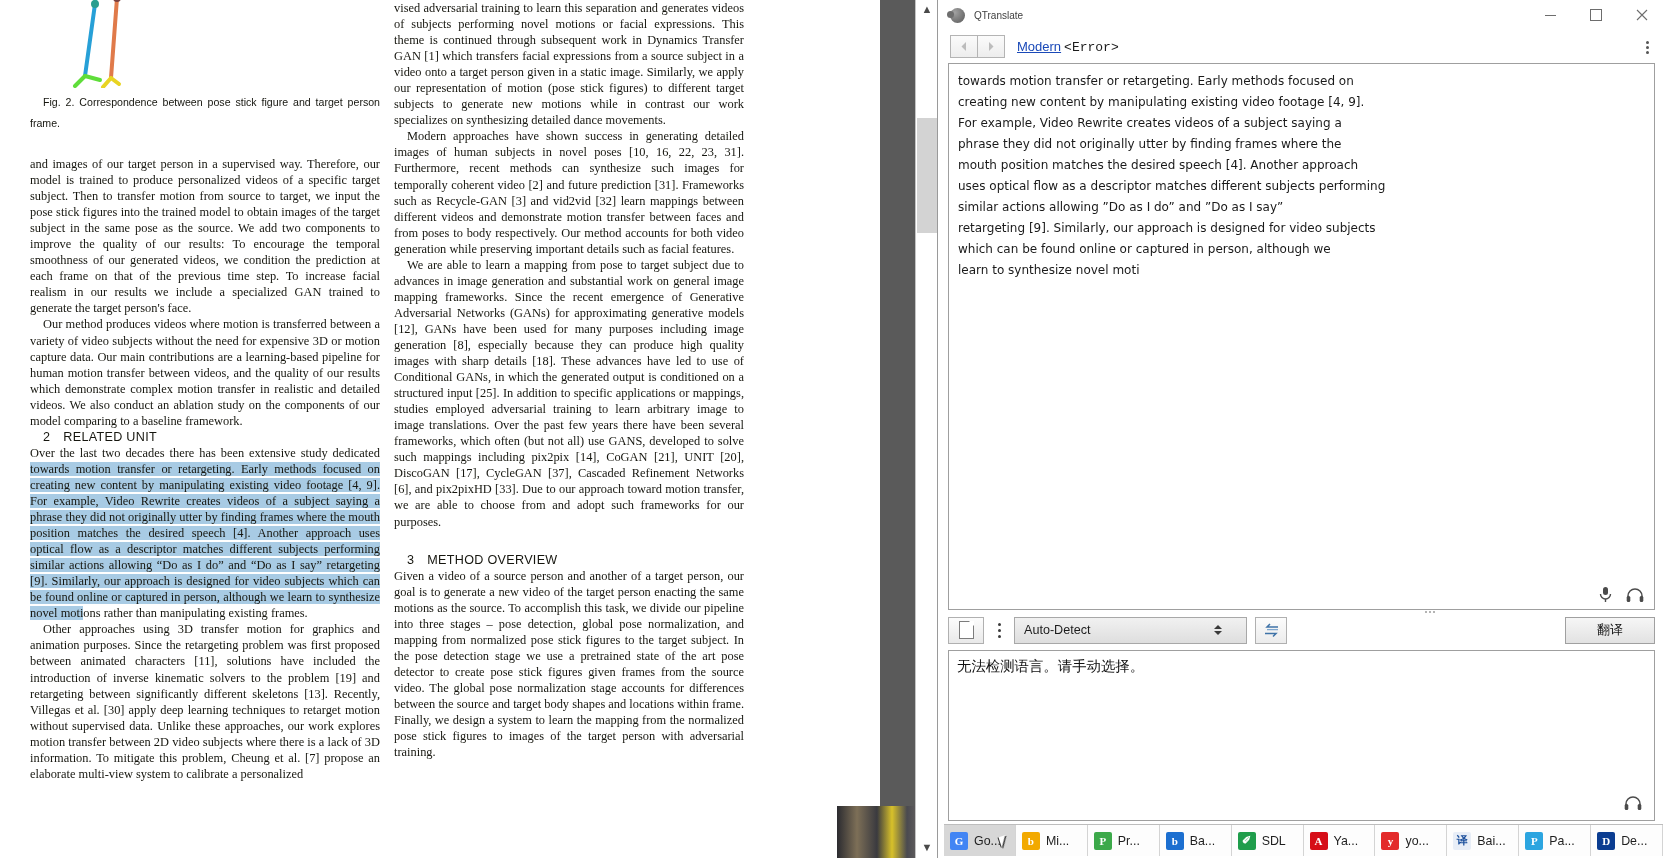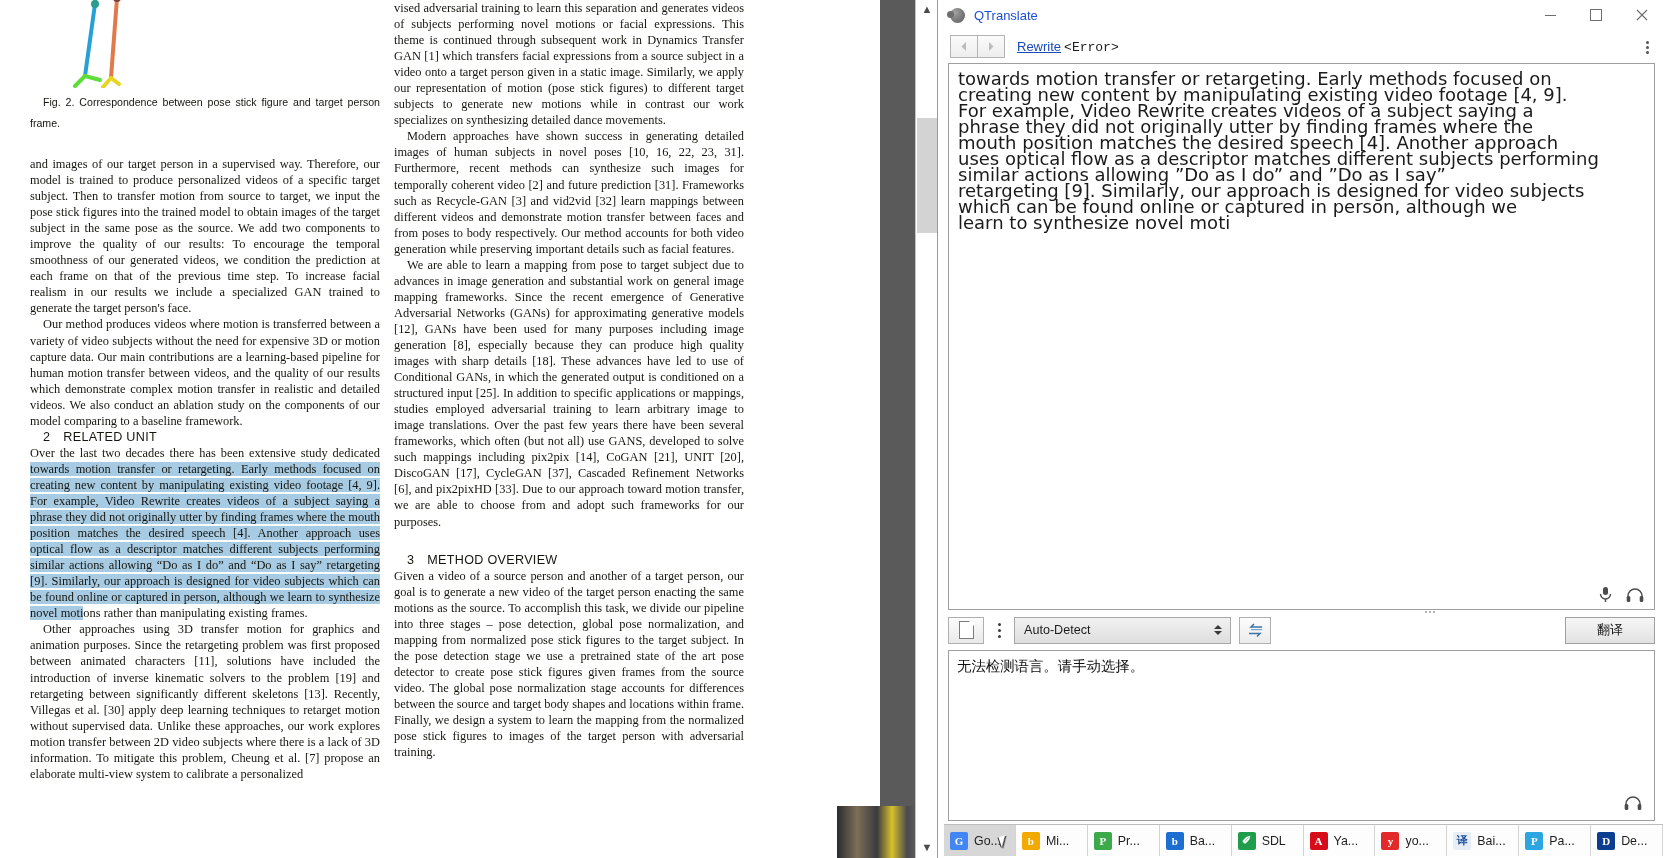--- a/index.html
+++ b/index.html
@@ -76,21 +76,21 @@
   }
   .qt-logo{
     width:15px;height:15px;border-radius:50%;margin-left:12px;margin-right:9px;
     background:radial-gradient(circle at 32% 30%,#a2a2a2,#6e6e6e 70%,#5d5d5d);
     position:relative;
   }
   .qt-logo:after{
     content:"";position:absolute;left:-3px;top:3px;width:7px;height:7px;border-radius:50%;
     background:#6e6e6e;
   }
-  .qt-title-text{font-size:13px;color:#1d4ed8;}
+  .qt-title-text{font-size:10px;color:#404040;}
   .win-btns{position:absolute;right:0;top:0;height:30px;display:flex;}
   .win-btn{width:46px;height:30px;display:flex;align-items:center;justify-content:center;color:#6d6d6d;}
   .win-btn .min{width:11px;height:1px;background:#6d6d6d;display:block;}
   .win-btn .max{width:10px;height:10px;border:1px solid #6d6d6d;display:block;}
 
   .qt-nav{
     height:33px;flex:none;display:flex;align-items:center;position:relative;padding-left:12px;
   }
   .navbtn{
     width:26px;height:21px;background:linear-gradient(#fbfbfb,#ededed);
@@ -106,21 +106,21 @@
     display:flex;flex-direction:column;align-items:center;justify-content:center;gap:2px;
   }
   .kebab i{width:3px;height:3px;border-radius:50%;background:#555;display:block;}
 
   .qt-result{
     flex:none;margin:0 10px 0 10px;height:545px;border:1px solid #9f9f9f;
     background:#fff;position:relative;overflow:hidden;
   }
   .qt-result-text{
     padding:7px 9px 0 9px;
-    font-size:18px;line-height:16px;color:#1a1a1a;
+    font-size:12px;line-height:21px;color:#1a1a1a;
     font-family:"DejaVu Sans", sans-serif;
     white-space:pre-wrap;
   }
   .qt-result-icons{
     position:absolute;right:10px;bottom:6px;display:flex;gap:13px;align-items:flex-end;
     color:#4b4b4b;
   }
 
   .qt-controls{
     flex:none;height:40px;display:flex;align-items:center;padding:0 10px;gap:8px;position:relative;
@@ -129,21 +129,21 @@
     width:34px;height:25px;background:linear-gradient(#fcfcfc,#e9e9e9);
     border:1px solid #b0b0b0;display:flex;align-items:center;justify-content:center;
   }
   .page-icon{width:13px;height:16px;border:1px solid #7c7c7c;background:#fff;position:relative;}
   .page-icon:after{content:"";position:absolute;right:-1px;top:-1px;border-left:5px solid transparent;border-top:5px solid #fff;}
   .dots3{display:flex;flex-direction:column;gap:3px;width:14px;align-items:center;}
   .dots3 i{width:3px;height:3px;border-radius:50%;background:#3b3b3b;display:block;}
   .combo{
     height:25px;background:linear-gradient(#f1f1f1,#dedede);
     border:1px solid #a8a8a8;display:flex;align-items:center;
-    padding:0 4px 0 9px;font-size:12.6px;color:#1c1c1c;position:relative;
+    padding:0 20px 0 9px;font-size:12.6px;color:#1c1c1c;position:relative;
   }
   .combo .lbl{flex:1;overflow:hidden;white-space:nowrap;}
   .combo .spin{display:flex;flex-direction:column;align-items:center;justify-content:center;gap:2px;margin-left:6px;margin-right:4px;}
   .combo .spin i{display:block;width:0;height:0;border-left:4px solid transparent;border-right:4px solid transparent;}
   .combo .spin i.up{border-bottom:4px solid #3a3a3a;}
   .combo .spin i.dn{border-top:4px solid #3a3a3a;}
   .combo-src{width:202px;}
   .combo-dst{width:234px;}
   .swap-btn{width:30px;height:25px;background:linear-gradient(#fcfcfc,#ececec);border:1px solid #b0b0b0;display:flex;align-items:center;justify-content:center;}
   .grip{position:absolute;left:487px;top:1px;display:flex;gap:2px;}
@@ -270,21 +270,21 @@
       <div class="navbtn">
         <svg width="8" height="9" viewBox="0 0 8 9">
             <path d="M6 0 L1.5 4.5 L6 9 Z" fill="#bcbcbc"></path>
           </svg>
       </div>
       <div class="navbtn">
         <svg width="8" height="9" viewBox="0 0 8 9">
             <path d="M2 0 L6.5 4.5 L2 9 Z" fill="#bcbcbc"></path>
           </svg>
       </div>
-      <div class="qt-service"><a>Rewrite</a><span class="qt-error">&lt;Error&gt;</span></div>
+      <div class="qt-service"><a>Modern</a><span class="qt-error">&lt;Error&gt;</span></div>
       <div class="kebab">
           <i></i>
           <i></i>
           <i></i>
         </div>
     </div>
 
     <div class="qt-result">
       <div class="qt-result-text">towards motion transfer or retargeting. Early methods focused on
 creating new content by manipulating existing video footage [4, 9].

